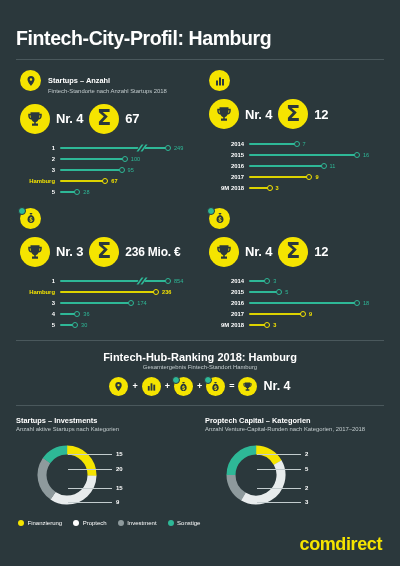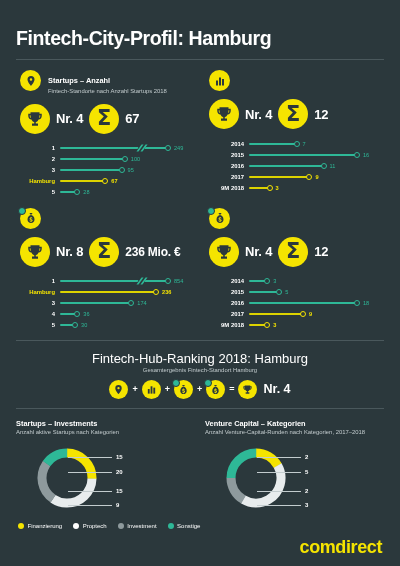--- a/index.html
+++ b/index.html
@@ -177,22 +177,22 @@
     display: inline-block;
     width: 1.6px; height: 7px;
     background: #2eb897;
     margin: 0 1px;
     vertical-align: middle;
   }
 
   
   .rank-block { text-align: center; padding-top: 10px; }
   .rank-title {
-    font-size: 13px;
-    font-weight: normal;
+    font-size: 11px;
+    font-weight: bold;
     color: #ffffff;
   }
   .rank-sub {
     font-size: 5.9px;
     color: #c3ccce;
     margin-top: 1px;
   }
   .rank-eq {
     display: flex;
     align-items: center;
@@ -436,21 +436,21 @@
             </svg>
           </span>
         </div>
         <div class="kpis">
           <span class="kpi">
             <span class="kpi-circle">
               <svg width="18" height="18" viewBox="0 0 24 24">
                 <path fill="#2b383c" d="M6 3h12v2h3v3c0 2.5-1.8 4.4-4.2 4.8A6 6 0 0 1 13 16.3V18h3v3H8v-3h3v-1.7a6 6 0 0 1-3.8-3.5C4.8 12.4 3 10.5 3 8V5h3V3zm0 4H5v1c0 1.2.7 2.2 1.7 2.7A8 8 0 0 1 6 8V7zm12 0v1a8 8 0 0 1-.7 2.7C18.3 10.2 19 9.2 19 8V7h-1z"></path>
               </svg>
             </span>
-            <span class="kpi-val">Nr. 8</span>
+            <span class="kpi-val">Nr. 3</span>
           </span>
           <span class="kpi">
             <span class="kpi-circle">
               <span class="sigma">Σ</span>
             </span>
             <span class="kpi-val small">236 Mio. €</span>
           </span>
         </div>
         <div class="bars">
           <div class="bar-row">
@@ -626,21 +626,21 @@
           <span class="leader-val" style="left:100px;top:14px">15</span>
           <span class="leader" style="left:52px;top:29px;width:44px"></span>
           <span class="leader-val" style="left:100px;top:29px">20</span>
           <span class="leader" style="left:52px;top:48px;width:44px"></span>
           <span class="leader-val" style="left:100px;top:48px">15</span>
           <span class="leader" style="left:52px;top:62px;width:44px"></span>
           <span class="leader-val" style="left:100px;top:62px">9</span>
         </div>
       </div>
       <div>
-        <div class="donut-head-title">Venture Capital – Kategorien</div>
+        <div class="donut-head-title">Proptech Capital – Kategorien</div>
         <div class="donut-head-sub">Anzahl Venture-Capital-Runden nach Kategorien, 2017–2018</div>
         <div class="donut-wrap">
           <svg class="donut-svg" width="70" height="70" viewBox="0 0 70 70">
             <circle cx="35" cy="35" r="25" fill="none" stroke="#f5e400" stroke-width="9" stroke-dasharray="26.17993877991494 130.89969389957471" transform="rotate(-90 35 35)"></circle>
             <circle cx="35" cy="35" r="25" fill="none" stroke="#e8eced" stroke-width="9" stroke-dasharray="65.44984694978736 91.6297857297023" transform="rotate(-30 35 35)"></circle>
             <circle cx="35" cy="35" r="25" fill="none" stroke="#8e9a9d" stroke-width="9" stroke-dasharray="26.17993877991494 130.89969389957471" transform="rotate(120 35 35)"></circle>
             <circle cx="35" cy="35" r="25" fill="none" stroke="#2eb897" stroke-width="9" stroke-dasharray="39.269908169872416 117.80972450961724" transform="rotate(180 35 35)"></circle>
           </svg>
           <span class="leader" style="left:52px;top:14px;width:44px"></span>
           <span class="leader-val" style="left:100px;top:14px">2</span>

